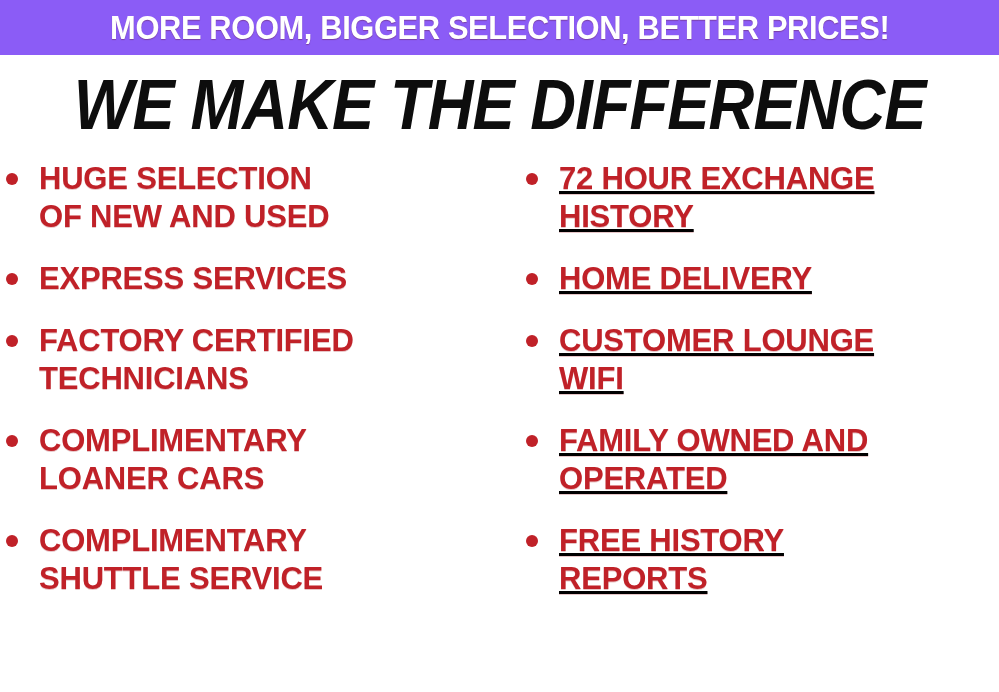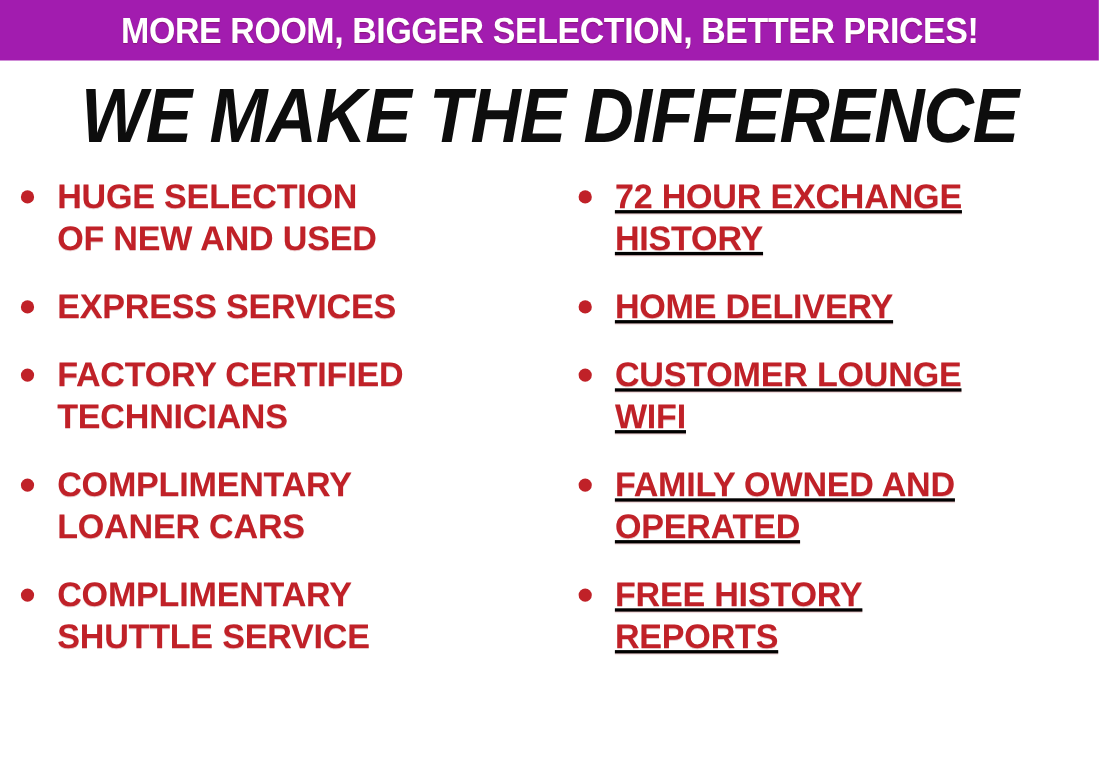--- a/index.html
+++ b/index.html
@@ -16,21 +16,21 @@
     position: relative;
   }
 
   
   .banner {
     position: absolute;
     left: 0;
     top: 0;
     width: 999px;
     height: 55px;
-    background: #a21caf;
+    background: #8b5cf6;
     display: flex;
     align-items: center;
     justify-content: center;
     overflow: hidden;
   }
   .banner-text {
     color: #ffffff;
     font-family: "Liberation Sans", sans-serif;
     font-weight: bold;
     font-size: 33px;
@@ -74,21 +74,21 @@
     width: 999px;
     height: 532px;
     display: flex;
     align-items: flex-start;
   }
   .column {
     box-sizing: border-box;
   }
   .column-left {
     width: 505px;
-    padding-left: 14px;
+    padding-left: 1px;
   }
   .column-right {
     width: 494px;
     padding-left: 16px;
     text-decoration: underline;
   }
 
   ul.feature-list {
     list-style: none;
     margin: 0;

